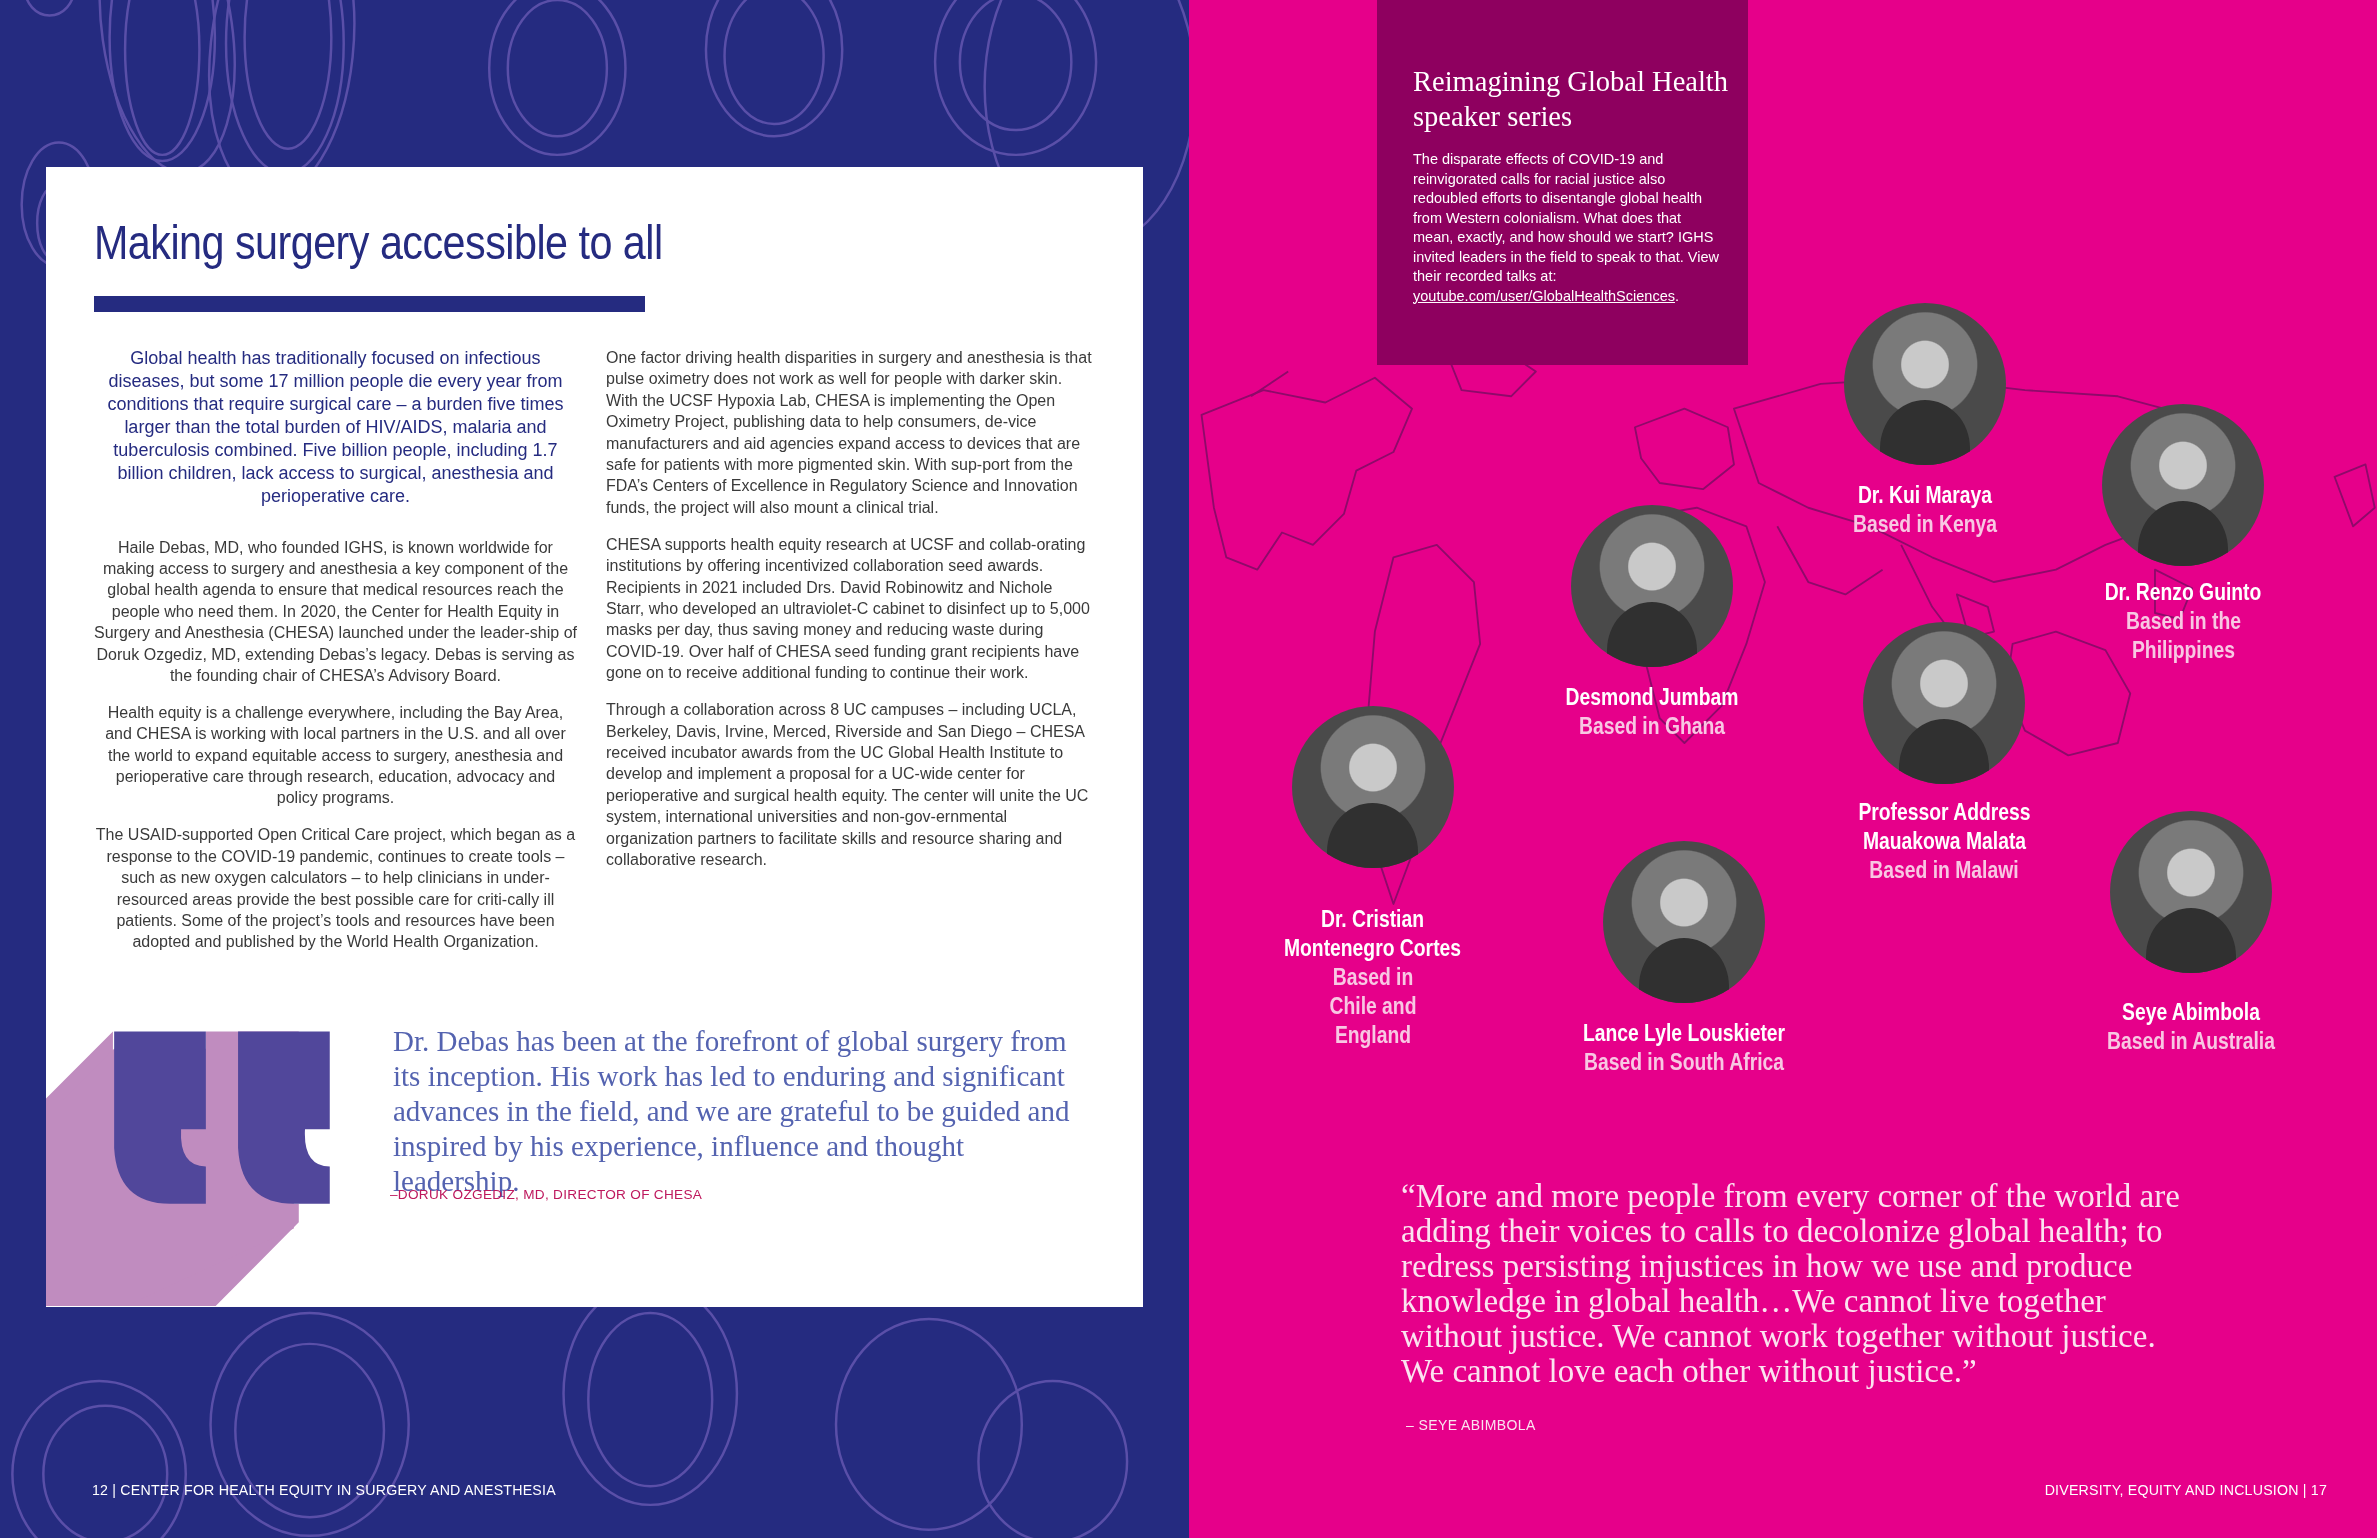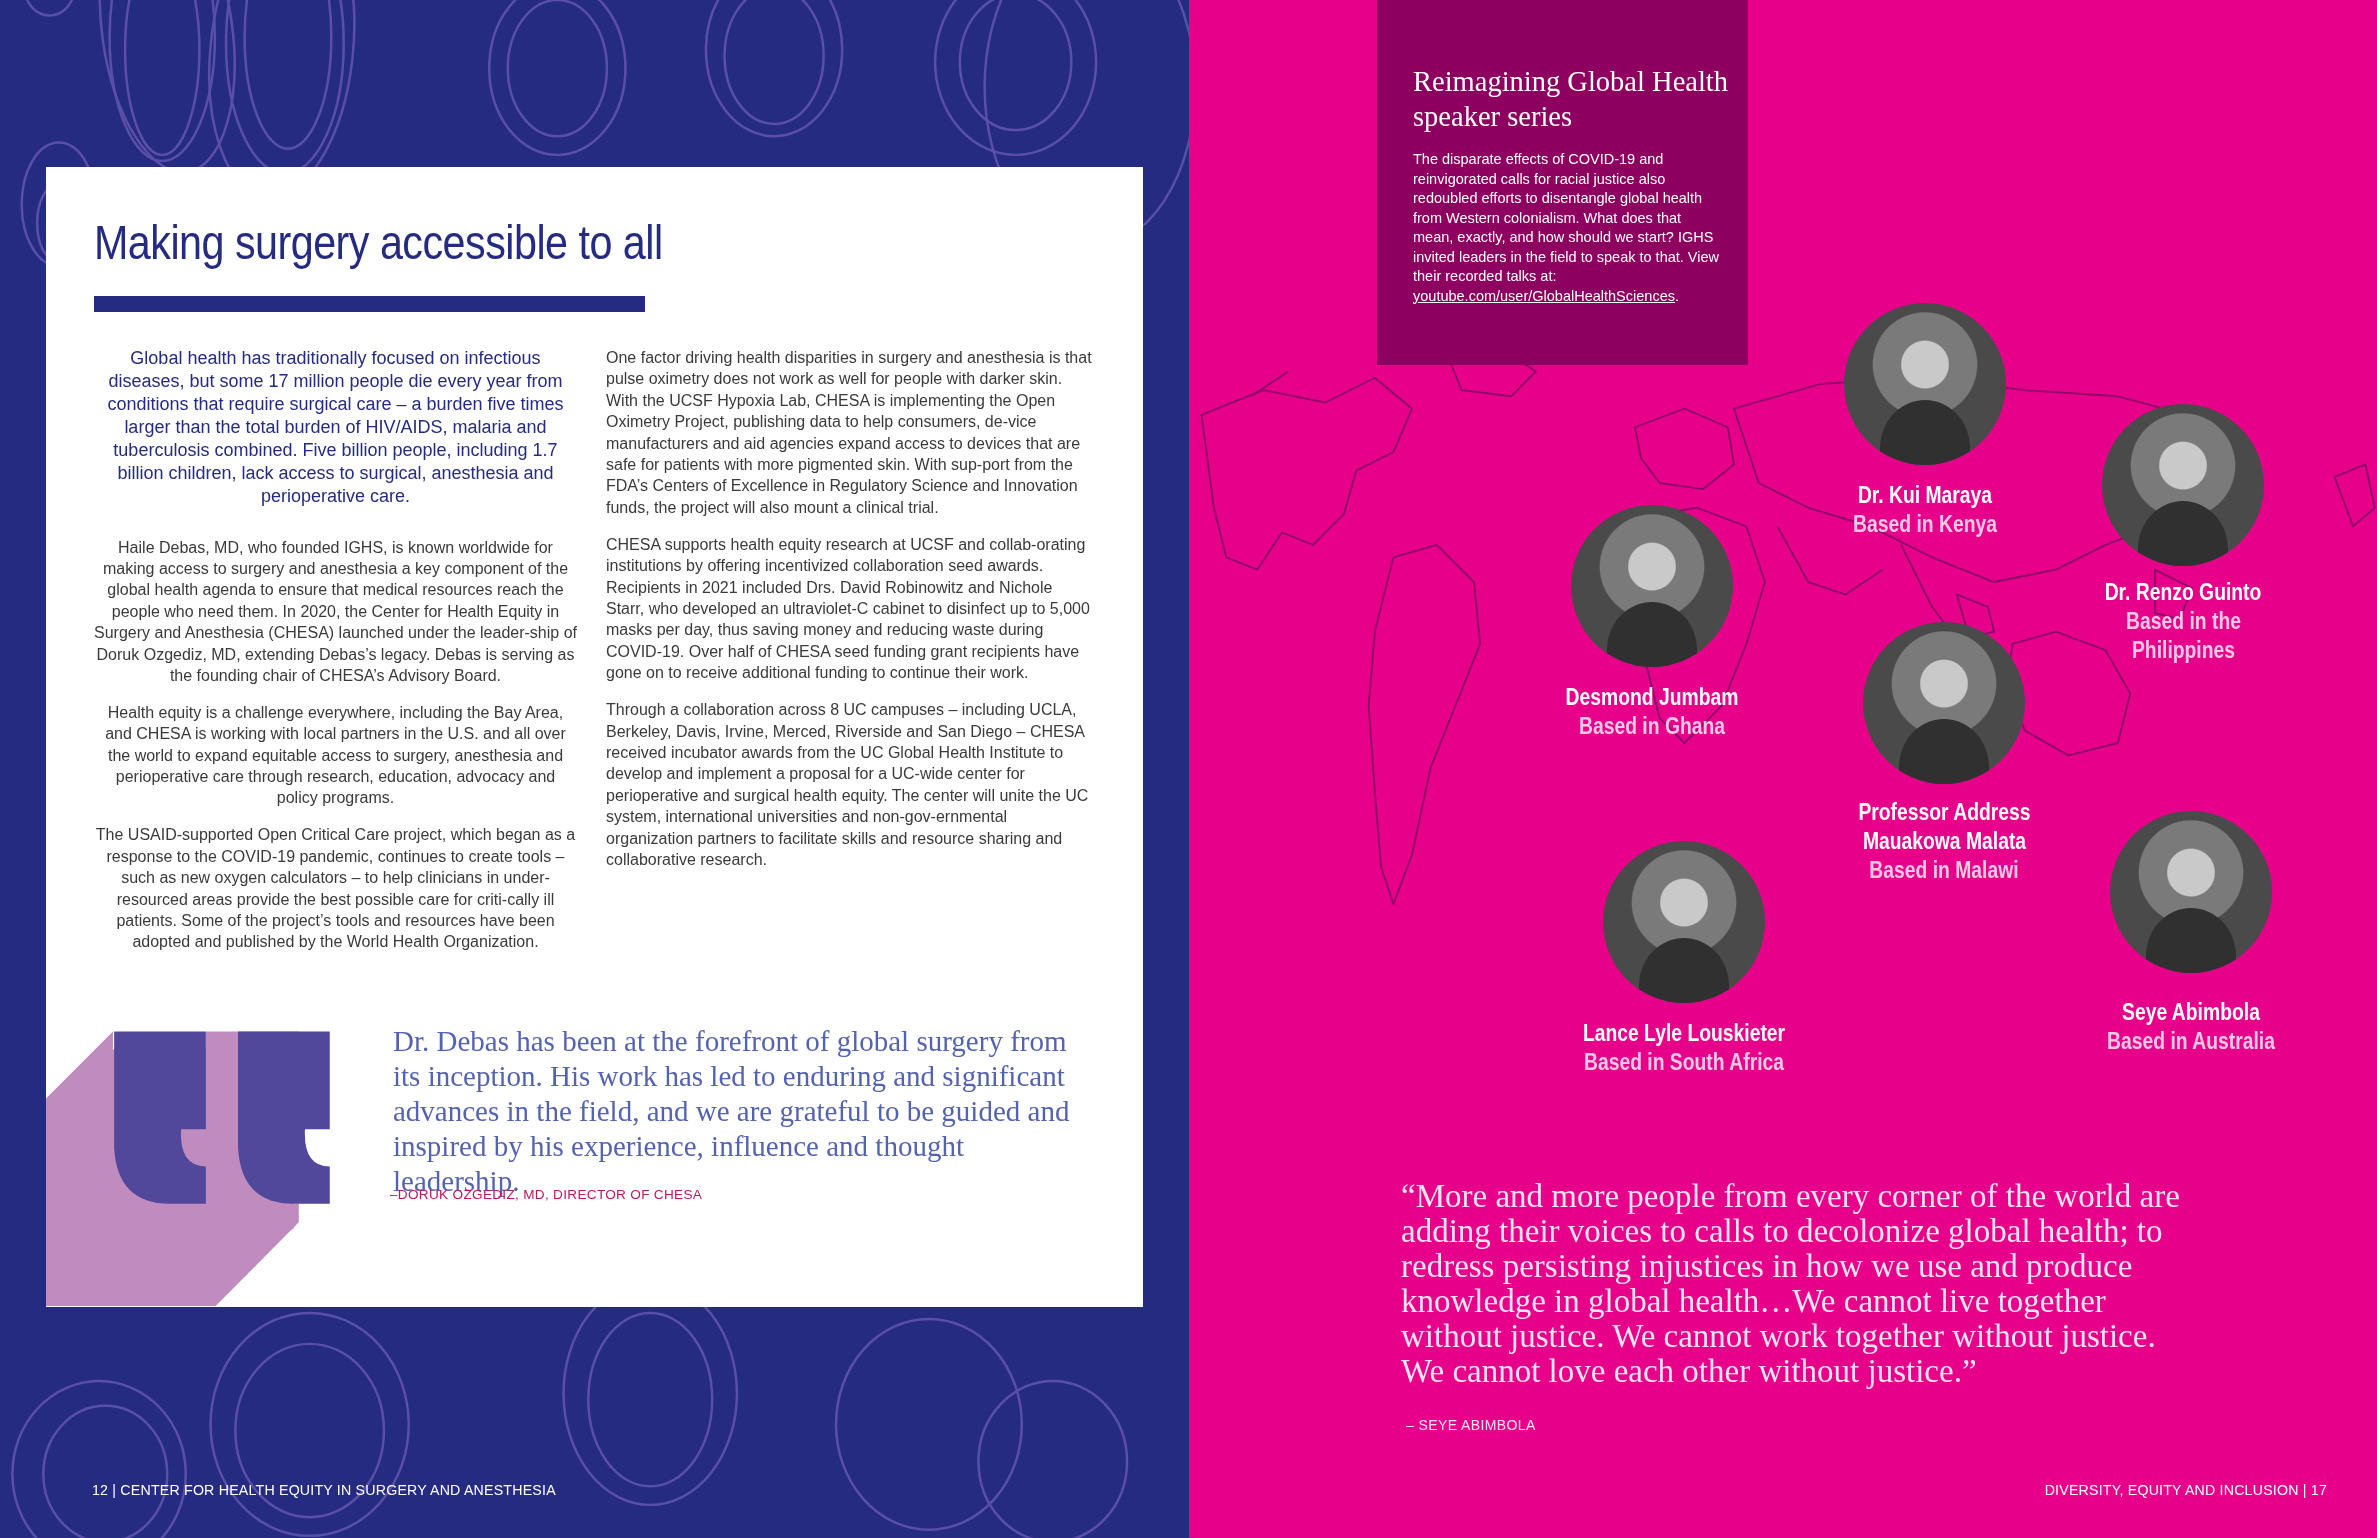--- a/index.html
+++ b/index.html
@@ -145,20 +145,25 @@
     <div class="sp-name">Desmond Jumbam</div>
     <div class="sp-loc">Based in Ghana</div>
   </div>
 
   <div class="speaker" style="left:619px; top:622px; width:272px;">
     <div class="photo"></div>
     <div class="sp-name" style="white-space:normal; width:235px; margin:13.6px auto 0;">Professor Address Mauakowa Malata</div>
     <div class="sp-loc">Based in Malawi</div>
   </div>
 
+  <div class="speaker" style="left:66px; top:706px; width:235px;">
+    <div class="photo"></div>
+    <div class="sp-name" style="white-space:normal; width:223px; margin:37px auto 0;">Dr. Cristian Montenegro Cortes</div>
+    <div class="sp-loc" style="white-space:normal; width:142px; margin:0 auto;">Based in Chile and England</div>
+  </div>
 
   <div class="speaker" style="left:359px; top:841px; width:272px;">
     <div class="photo"></div>
     <div class="sp-name">Lance Lyle Louskieter</div>
     <div class="sp-loc">Based in South Africa</div>
   </div>
 
   <div class="speaker" style="left:872px; top:811px; width:260px;">
     <div class="photo"></div>
     <div class="sp-name" style="margin-top:25px">Seye Abimbola</div>

